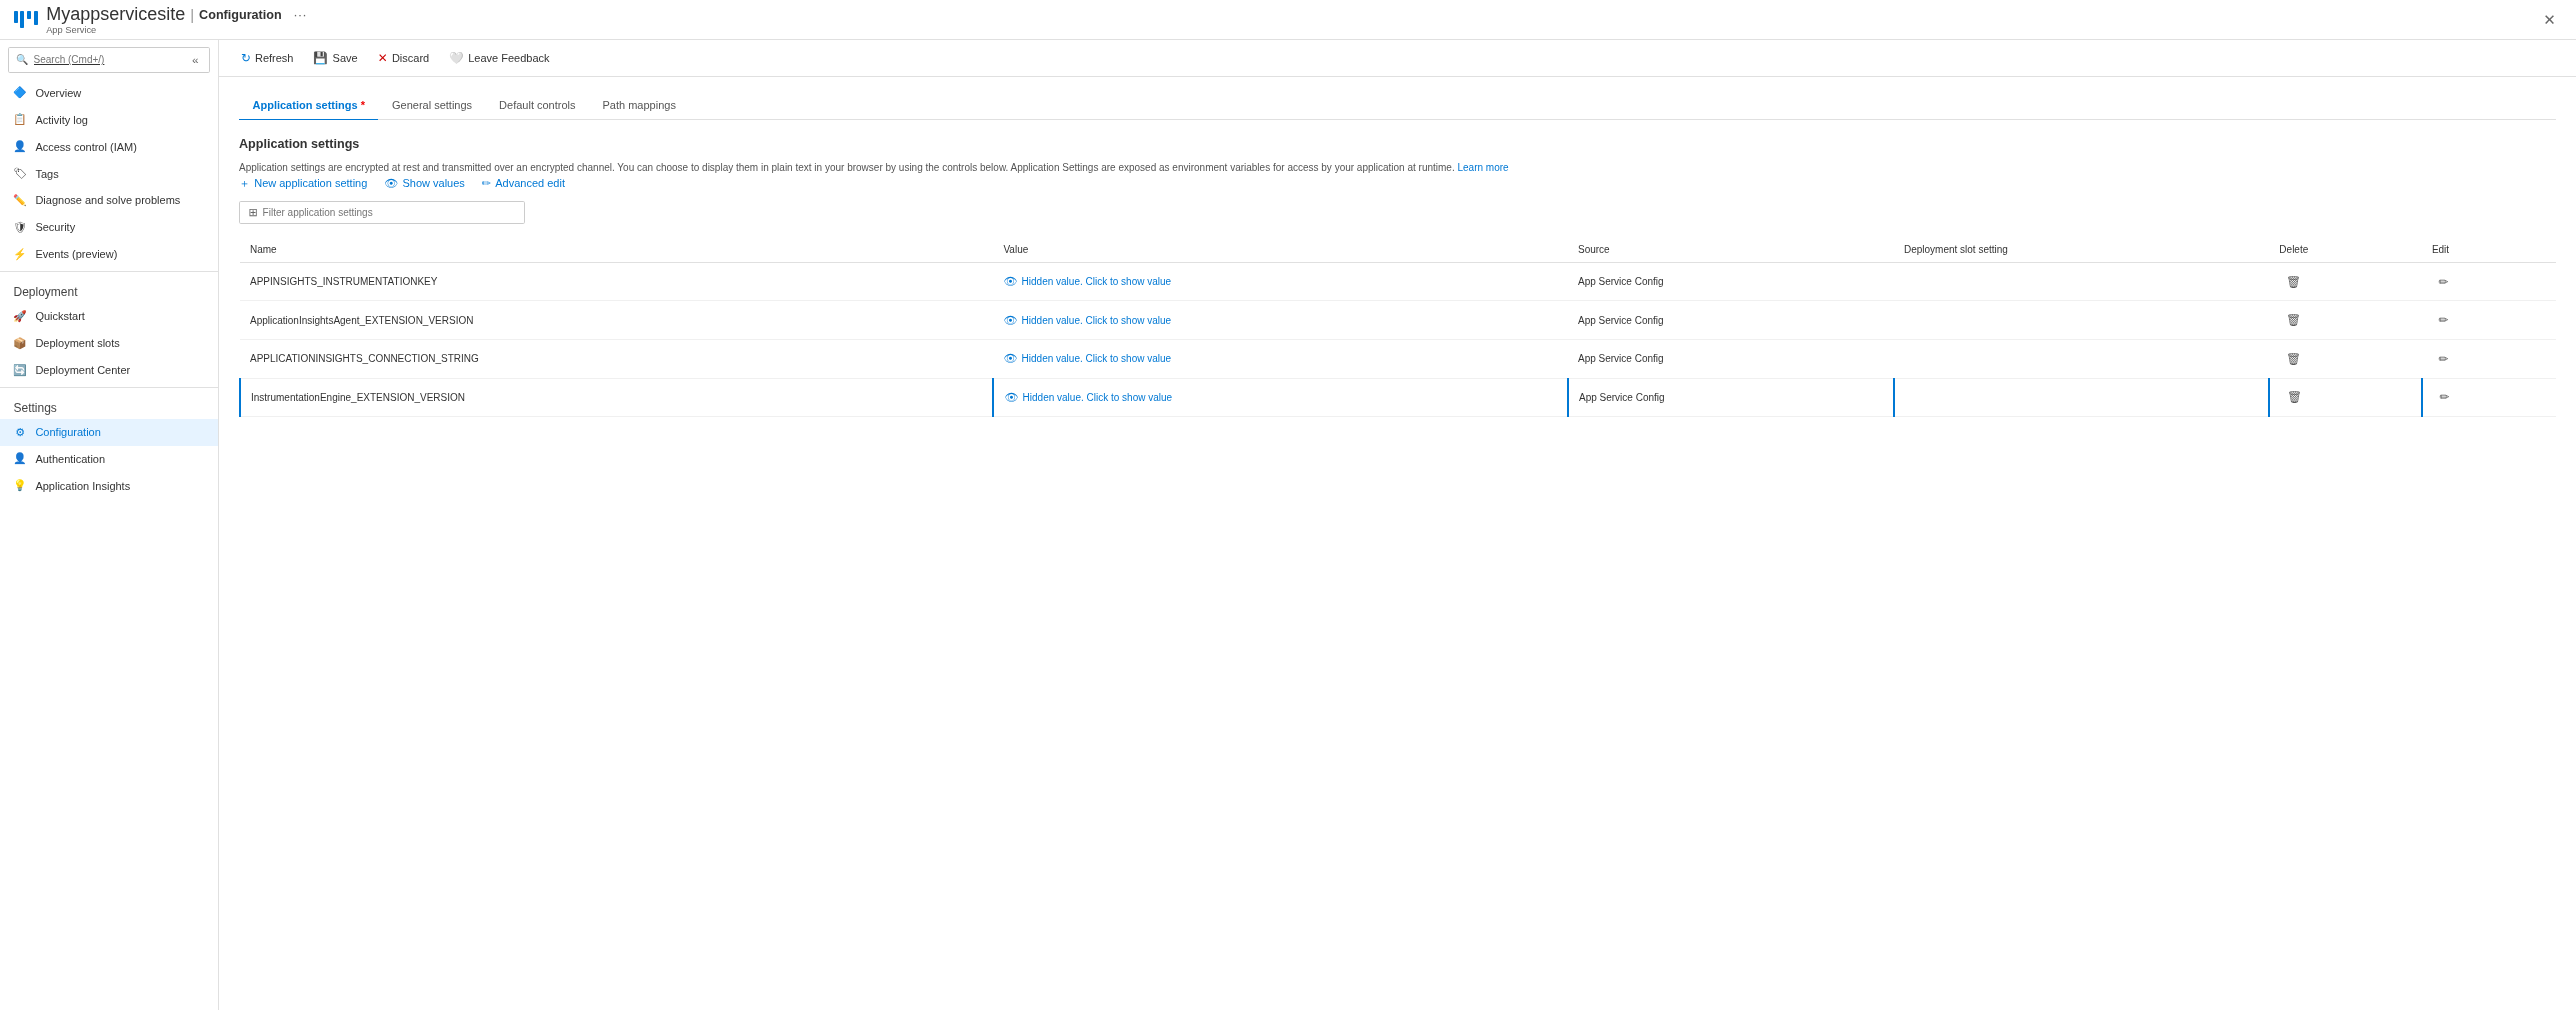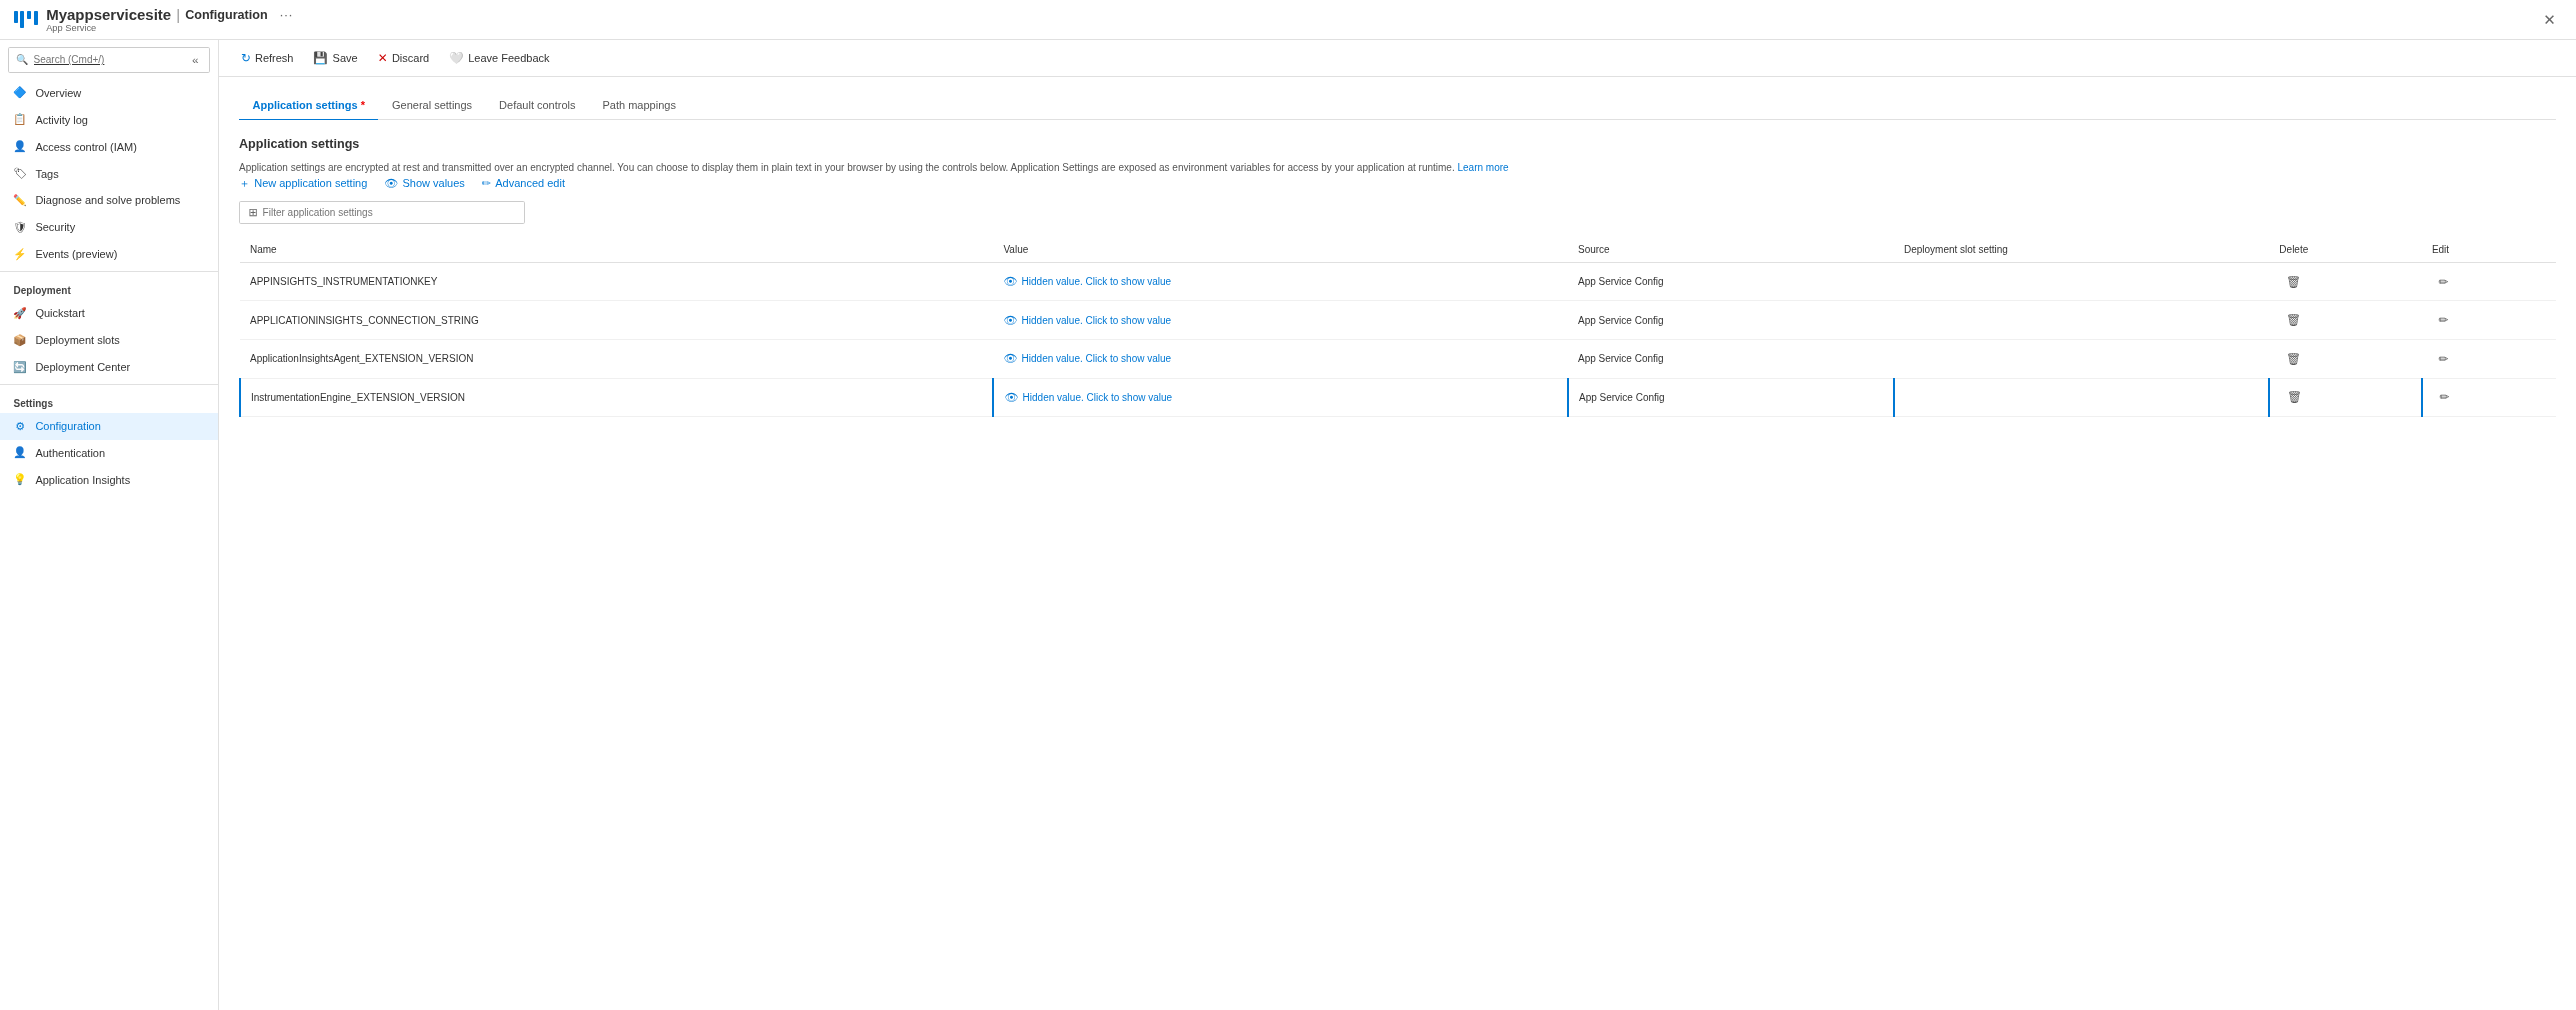--- a/index.html
+++ b/index.html
@@ -25,21 +25,21 @@
     .search-box { margin: 6.7px 8.4px; }
     .search-input-wrap { display: flex; align-items: center; border: 0.8px solid #ccc; border-radius: 1.7px; padding: 3.4px 6.7px; gap: 5px; background: #fff; }
     .search-input-wrap input { border: none; outline: none; font-size: 10px; flex: 1; color: #333; text-decoration: underline; }
     .search-icon { color: #666; font-size: 10px; }
     .collapse-btn { margin-left: auto; cursor: pointer; color: #666; font-size: 11.8px; padding: 1.7px 3.4px; }
 
     .sidebar-item { display: flex; align-items: center; padding: 6.7px 13.5px; cursor: pointer; gap: 8.4px; font-size: 11px; color: #333; }
     .sidebar-item.active { background: #e6f3ff; color: #0078d4; }
     .sidebar-item .si-icon { width: 13.5px; height: 13.5px; display: flex; align-items: center; justify-content: center; flex-shrink: 0; }
 
-    .sidebar-section-label { padding: 10px 13.5px 3.4px 13.5px; font-size: 10px; font-weight: 700; color: #444; text-transform: none; }
+    .sidebar-section-label { padding: 10px 13.5px 3.4px 13.5px; font-size: 12px; font-weight: 400; color: #444; text-transform: none; }
     .sidebar-divider { border: none; border-top: 0.8px solid #e0e0e0; margin: 3.4px 0; }
 
     
     .content-area { flex: 1; display: flex; flex-direction: column; overflow: hidden; }
 
     
     .toolbar { display: flex; align-items: center; padding: 6.7px 13.5px; border-bottom: 0.8px solid #e0e0e0; gap: 3.4px; }
     .toolbar-btn { display: flex; align-items: center; gap: 4.2px; padding: 4.2px 8.4px; background: none; border: none; cursor: pointer; font-size: 11px; color: #333; border-radius: 1.7px; }
     .toolbar-btn .tb-icon { font-size: 11.8px; color: #0078d4; }
 
@@ -81,21 +81,21 @@
 <div class="top-bar">
   <div class="app-logo">
     <div class="logo-icon">
       <div class="logo-bar"></div>
       <div class="logo-bar"></div>
       <div class="logo-bar"></div>
       <div class="logo-bar"></div>
     </div>
     <div>
       <div style="display:flex;align-items:center;gap:5px;">
-        <span style="font-size:15px;font-weight:700;">Myappservicesite</span>
+        <span style="font-size:18px;font-weight:400;">Myappservicesite</span>
         <span style="color:#999;font-size:15px;font-weight:300;">|</span>
         <span style="font-size:12.6px;font-weight:600;">Configuration</span>
         <button class="ellipsis-btn">···</button>
       </div>
       <div style="font-size:9.3px;color:#666;">App Service</div>
     </div>
   </div>
   <button class="close-btn">✕</button>
 </div>
 
@@ -266,31 +266,31 @@
               <td>APPINSIGHTS_INSTRUMENTATIONKEY</td>
               <td>
                 <a href="#" class="hidden-value-link"><span style="font-size:11px;">👁</span> Hidden value. Click to show value</a>
               </td>
               <td>App Service Config</td>
               <td></td>
               <td><button class="action-icon-btn">🗑</button></td>
               <td><button class="action-icon-btn">✏</button></td>
             </tr>
             <tr>
-              <td>APPLICATIONINSIGHTS_CONNECTION_STRING</td>
+              <td>ApplicationInsightsAgent_EXTENSION_VERSION</td>
               <td>
                 <a href="#" class="hidden-value-link"><span style="font-size:11px;">👁</span> Hidden value. Click to show value</a>
               </td>
               <td>App Service Config</td>
               <td></td>
               <td><button class="action-icon-btn">🗑</button></td>
               <td><button class="action-icon-btn">✏</button></td>
             </tr>
             <tr>
-              <td>ApplicationInsightsAgent_EXTENSION_VERSION</td>
+              <td>APPLICATIONINSIGHTS_CONNECTION_STRING</td>
               <td>
                 <a href="#" class="hidden-value-link"><span style="font-size:11px;">👁</span> Hidden value. Click to show value</a>
               </td>
               <td>App Service Config</td>
               <td></td>
               <td><button class="action-icon-btn">🗑</button></td>
               <td><button class="action-icon-btn">✏</button></td>
             </tr>
             <tr class="highlighted">
               <td>InstrumentationEngine_EXTENSION_VERSION</td>

